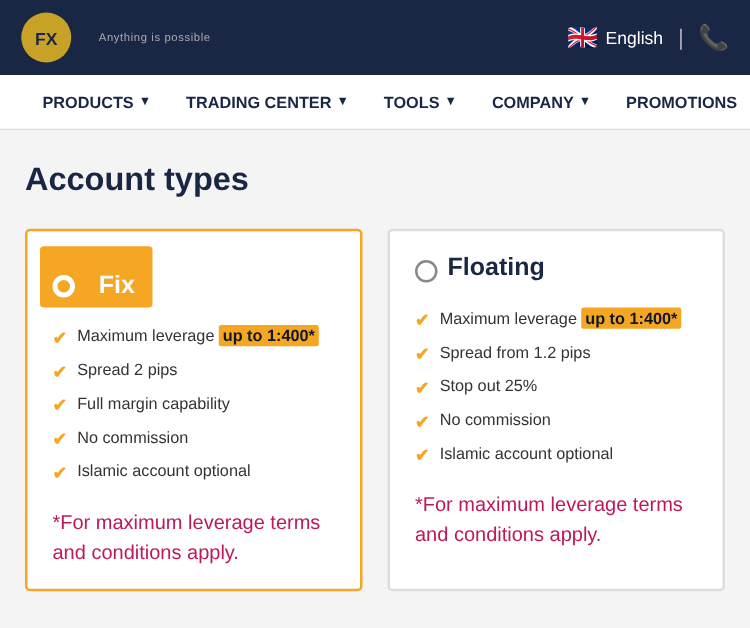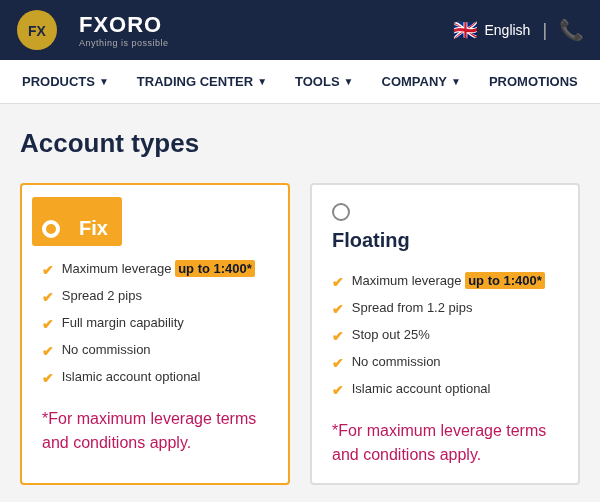--- a/index.html
+++ b/index.html
@@ -59,21 +59,21 @@
       font-size: 20px;
       cursor: pointer;
     }
 
     
     .nav {
       background: #fff;
       display: flex;
       align-items: center;
       border-bottom: 1px solid #ddd;
-      padding: 0 8px;
+      padding: 0 20px;
       height: 44px;
     }
     .nav-item {
       display: flex;
       align-items: center;
       gap: 4px;
       padding: 0 14px;
       height: 100%;
       font-size: 13px;
       font-weight: bold;
@@ -197,21 +197,20 @@
 <body>
 
 <header class="header">
   <div class="logo-area">
 
     <svg class="logo-icon" viewBox="0 0 42 42">
       <circle cx="21" cy="21" r="20" fill="#c8a227"></circle>
       <text x="21" y="27" text-anchor="middle" fill="#1a2744" font-size="14" font-weight="bold">FX</text>
     </svg>
     <div>
-      <div class="logo-text">FXORO</div>
       <div class="logo-tagline">Anything is possible</div>
     </div>
   </div>
   <div class="header-right">
     <div class="lang-selector">
       <span class="flag-icon">🇬🇧</span>
       <span>English</span>
     </div>
     <span class="header-divider">|</span>
     <span class="phone-icon">📞</span>
@@ -273,21 +272,21 @@
         <li class="feature-item">
           <span class="check-icon">✔</span>
           <span>Islamic account optional</span>
         </li>
       </ul>
       <p class="footnote">*For maximum leverage terms and conditions apply.</p>
     </div>
 
     <div class="card">
       <div class="card-header">
-        <div style="display:flex; align-items:flex-start; gap:8px;flex-direction:column;">
+        <div style="display:flex; align-items:flex-end; gap:8px;">
           <div class="radio-btn inactive"></div>
           <span class="card-title normal-title">Floating</span>
         </div>
       </div>
       <ul class="feature-list">
         <li class="feature-item">
           <span class="check-icon">✔</span>
           <span>Maximum leverage <span class="highlight">up to 1:400*</span></span>
         </li>
         <li class="feature-item">

